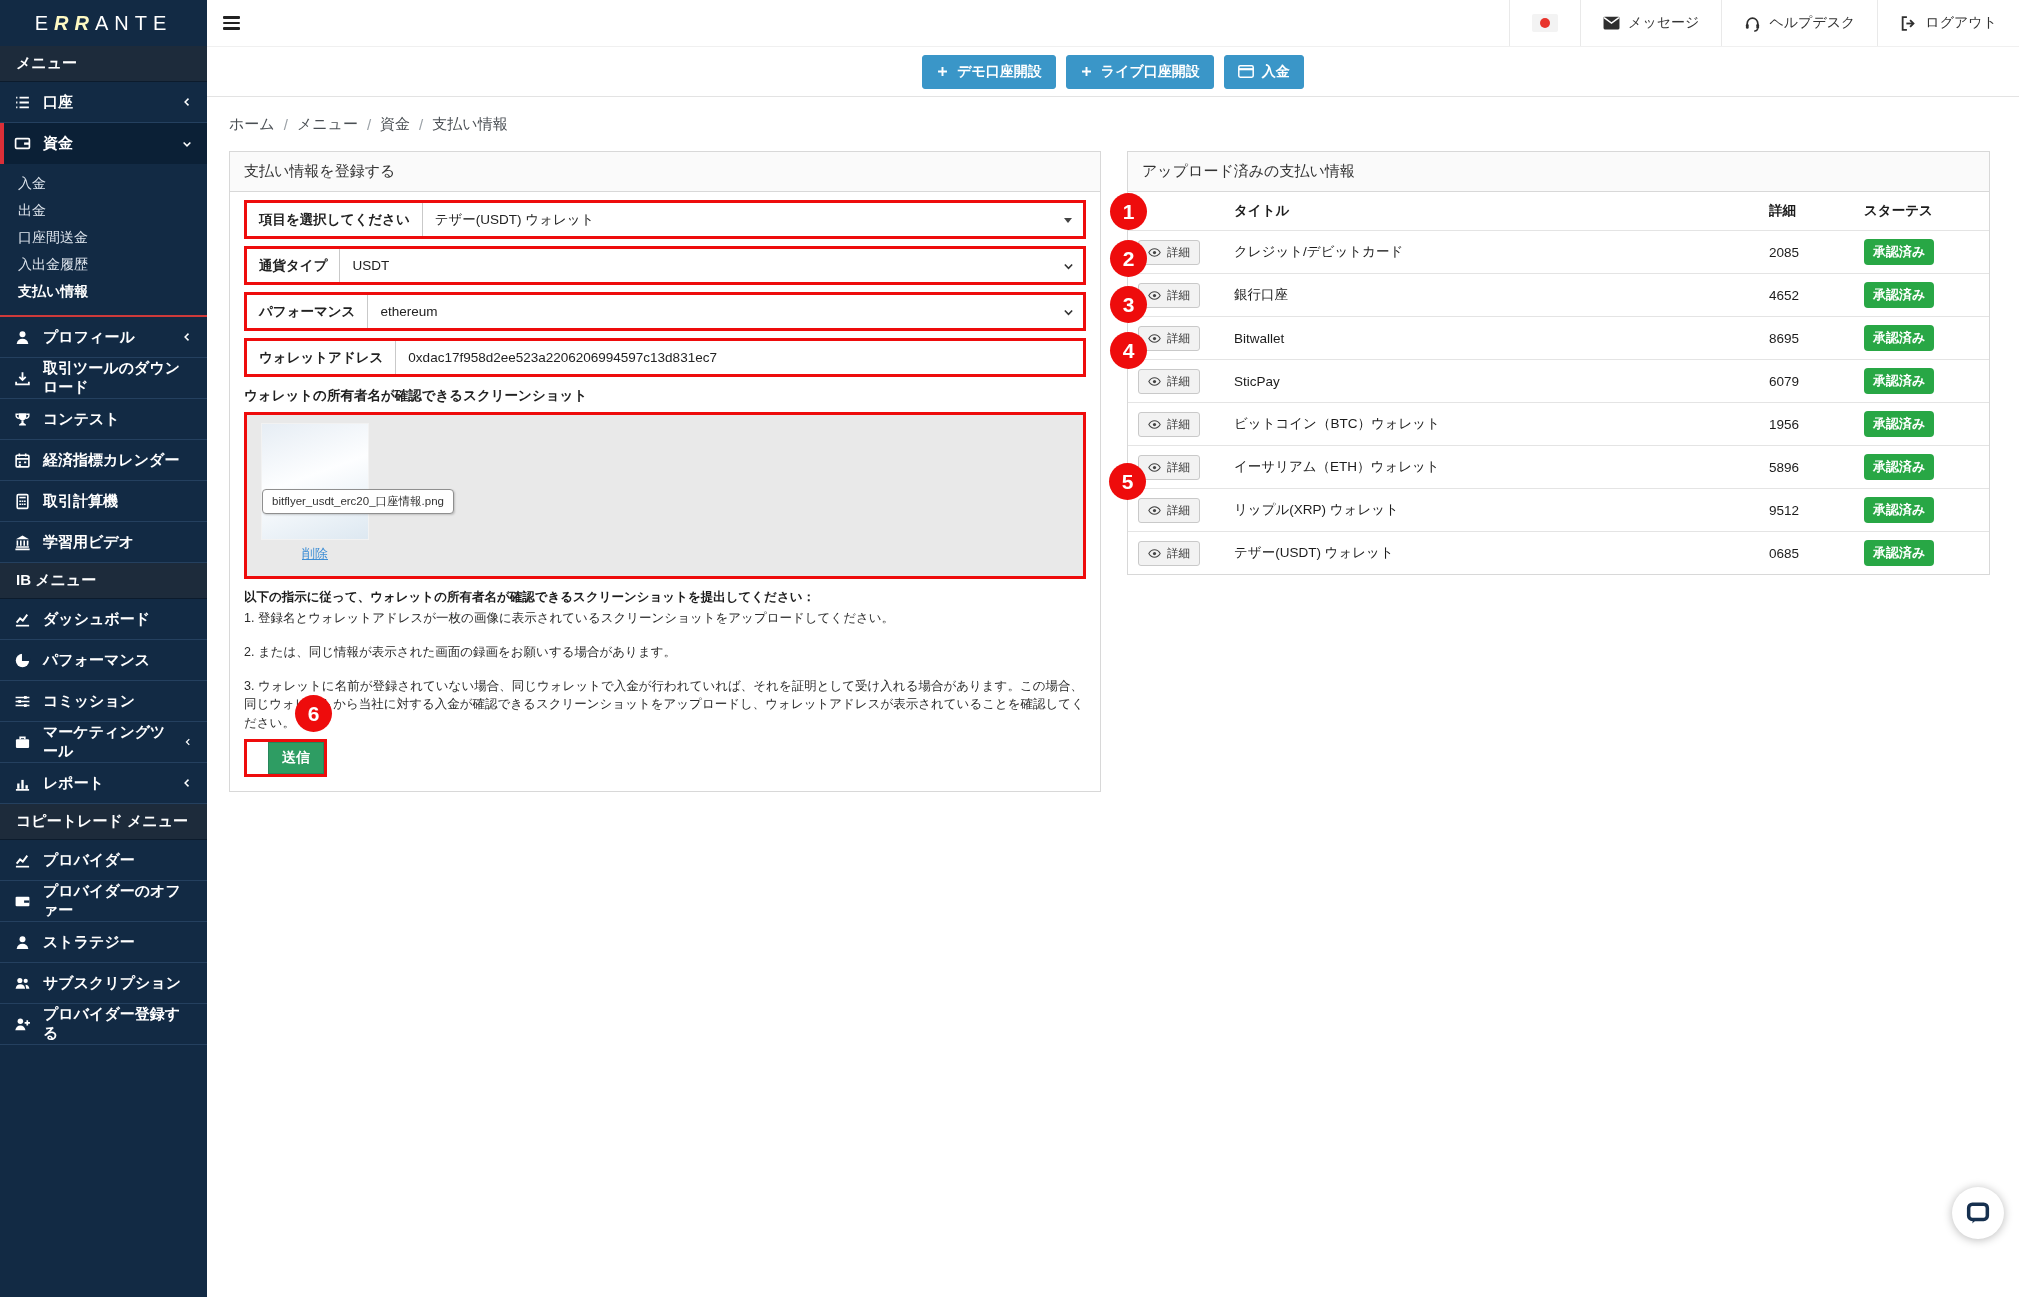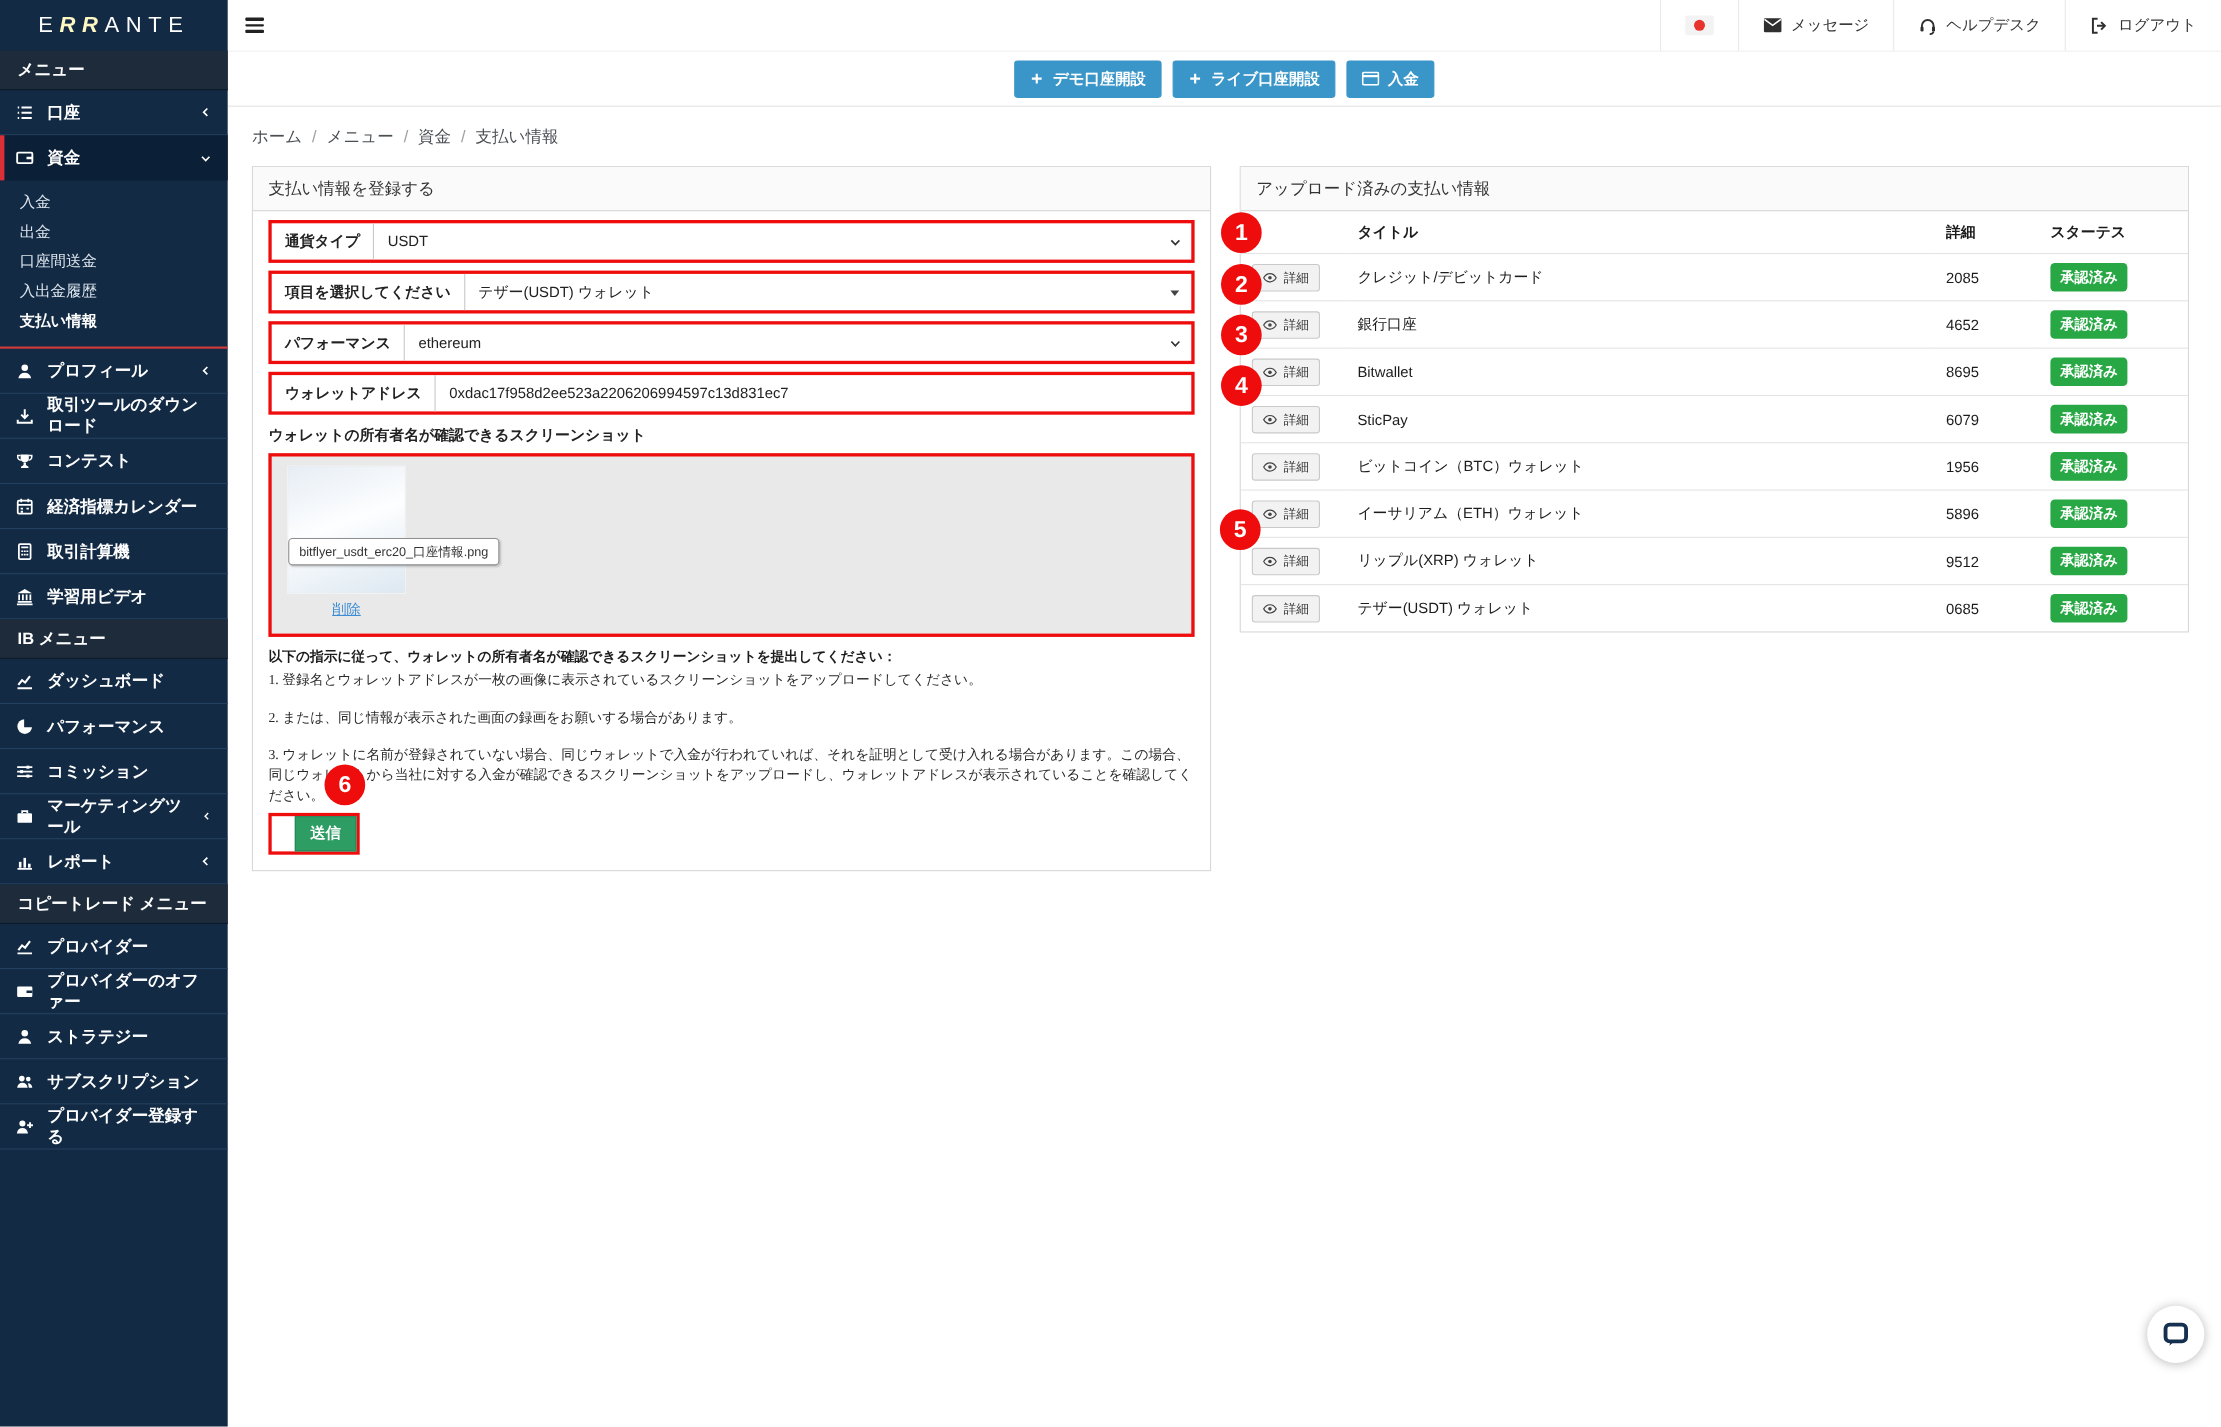--- a/index.html
+++ b/index.html
@@ -66,21 +66,21 @@
   .uploadbox { position:relative; border:3px solid #ee0c0c; background:#e9e9e9; height:167px; margin-bottom:10px; }
   .thumb { position:absolute; left:15px; top:9px; width:106px; height:115px;
            background:linear-gradient(160deg,#e6edf4 0%,#fdfeff 45%,#dde8f1 100%); box-shadow:0 0 0 1px #f2f2f2; }
   .thumb-size { position:absolute; left:0; top:30px; width:100%; text-align:center; font-size:12px; color:#555;margin-top:40px; }
   .thumb-size b { font-size:15px; color:#1c1c1c; }
   .filechip { position:absolute; left:15px; top:74px; background:#fff; border:1px solid #8f8f8f; border-radius:4px;
               padding:4px 9px; font-size:11.5px; color:#333; white-space:nowrap; box-shadow:1px 1px 2px rgba(0,0,0,.18); }
   .delete-link { position:absolute; left:40px; top:130px; width:56px; text-align:center; font-size:13px;
                  color:#3c8dd5; text-decoration:underline; cursor:pointer; }
 
-  .instr { margin-top:4px;font-family:Liberation Serif, serif; }
+  .instr { margin-top:4px; }
   .instr-head { font-size:12.5px; font-weight:700; color:#1c1c1c; margin-bottom:3px; }
   .instr-item { font-size:12.5px; color:#2a2a2a; line-height:1.5; }
   .instr-item.mb { margin-bottom:15px; }
 
   .submit-wrap { display:inline-block; border:3px solid #ee0c0c; margin-top:6px;padding-left:21px; }
   .submit-btn { display:block; background:#2e9d63; border:1px solid #27855a; color:#fff; font-size:14px;
                 font-weight:700; padding:6px 13px; cursor:pointer; font-family:inherit; }
 
   
   .tbl { width:100%; border-collapse:collapse; font-size:13.5px; color:#1c1c1c; }
@@ -372,34 +372,34 @@
     <span>支払い情報</span>
   </div>
 
   <div class="content">
 
     <section class="panel panel-left">
       <div class="panel-h">支払い情報を登録する</div>
       <div class="panel-body">
 
         <div class="fieldrow">
+          <div class="f-label">項目を選択してください</div>
+          <div class="f-value">
+            <span>テザー(USDT) ウォレット</span>
+            <i class="caret-sm"></i>
+          </div>
+        </div>
+
+        <div class="fieldrow">
           <div class="f-label">通貨タイプ</div>
           <div class="f-value">
             <span>USDT</span>
             <svg class="chev-dn" width="13" height="13" viewBox="0 0 16 16">
                 <path d="M3.5 5.5L8 10.3l4.5-4.8" stroke="#333" stroke-width="1.9" fill="none"></path>
               </svg>
-          </div>
-        </div>
-
-        <div class="fieldrow">
-          <div class="f-label">項目を選択してください</div>
-          <div class="f-value">
-            <span>テザー(USDT) ウォレット</span>
-            <i class="caret-sm"></i>
           </div>
         </div>
 
         <div class="fieldrow">
           <div class="f-label">パフォーマンス</div>
           <div class="f-value">
             <span>ethereum</span>
             <svg class="chev-dn" width="13" height="13" viewBox="0 0 16 16">
                 <path d="M3.5 5.5L8 10.3l4.5-4.8" stroke="#333" stroke-width="1.9" fill="none"></path>
               </svg>

